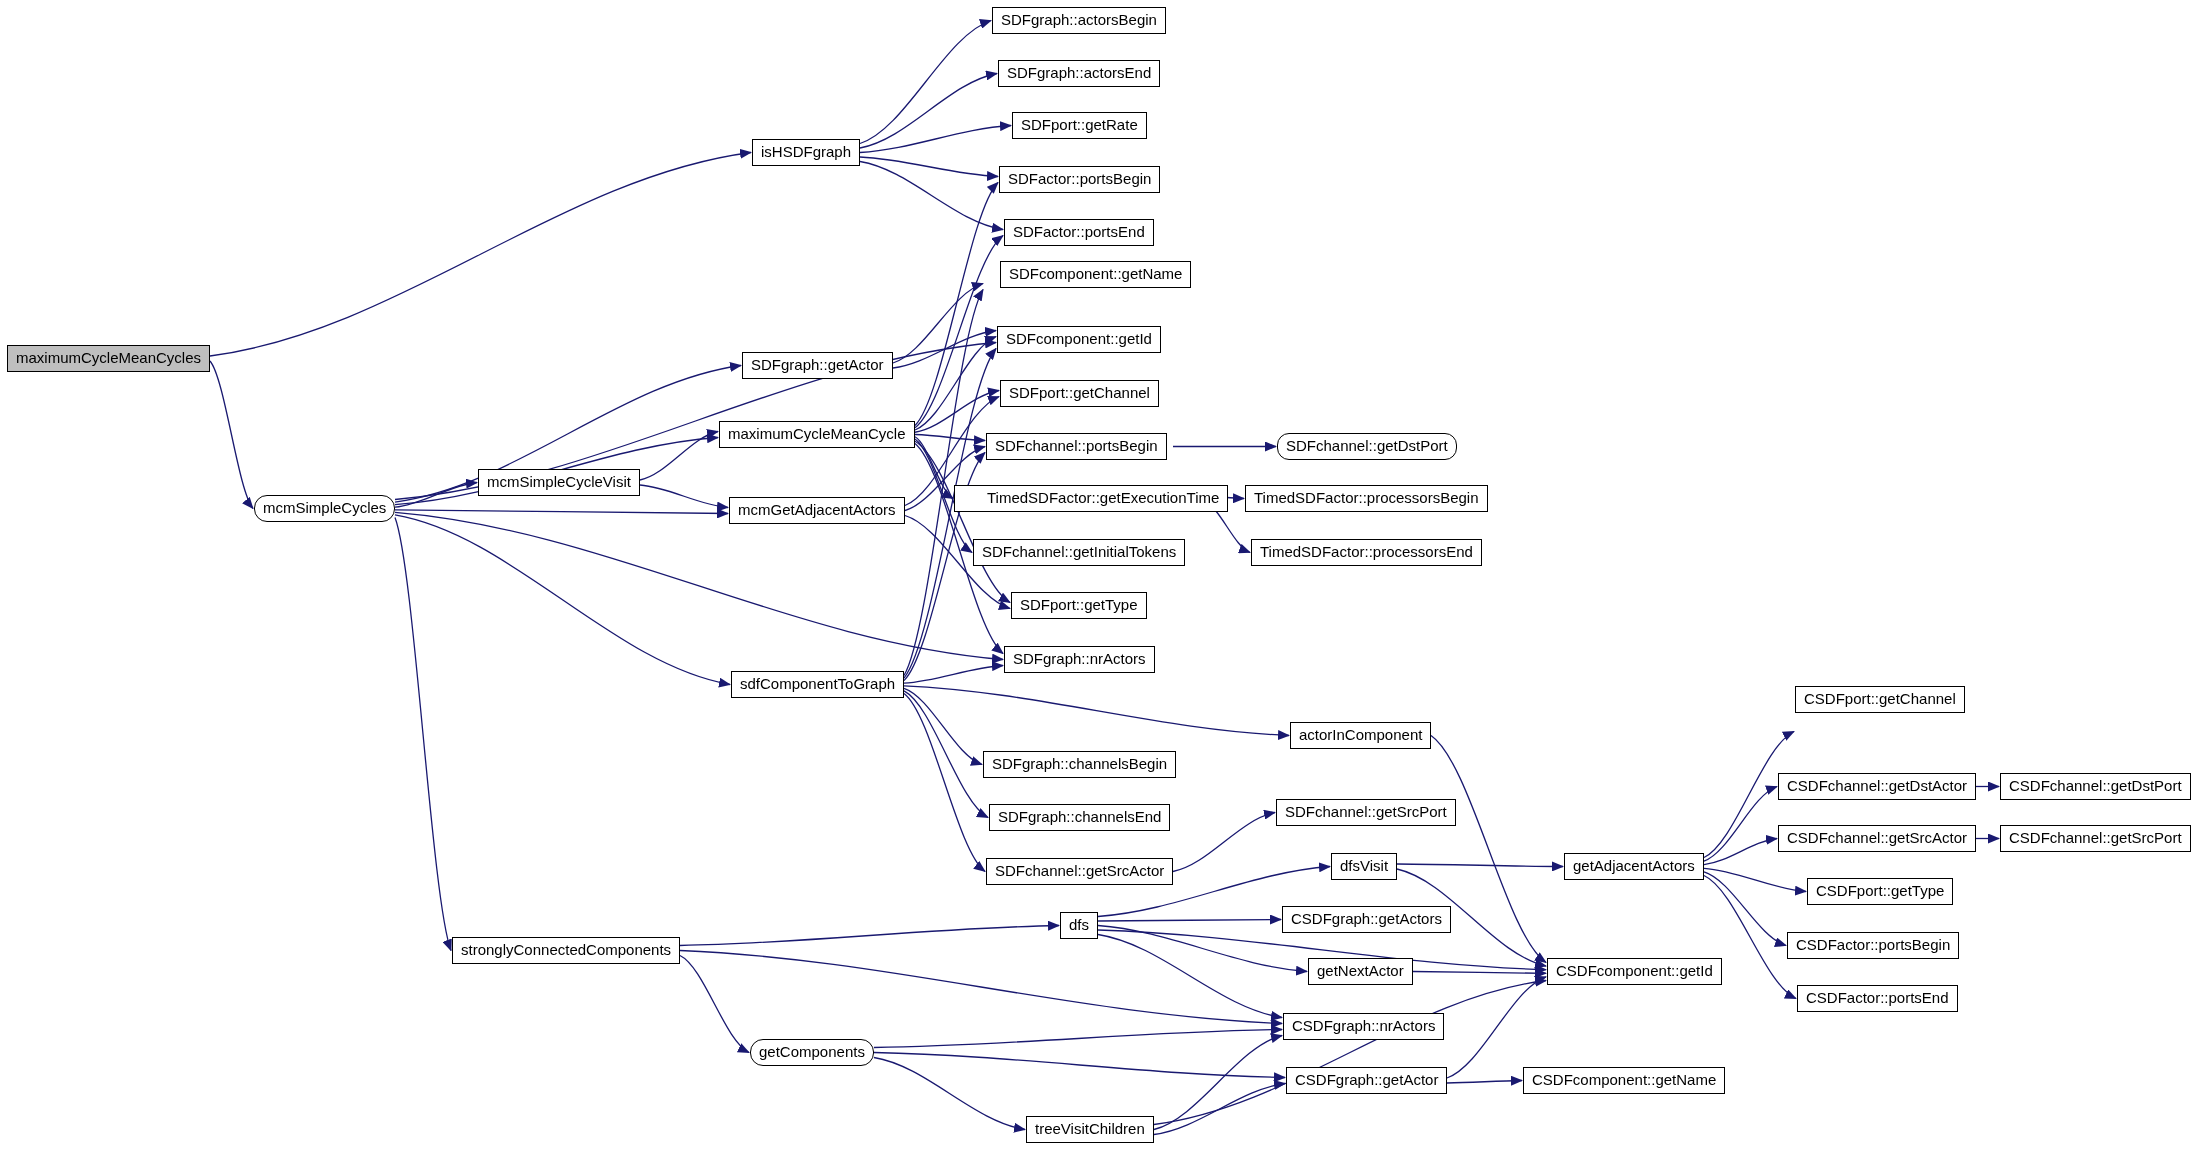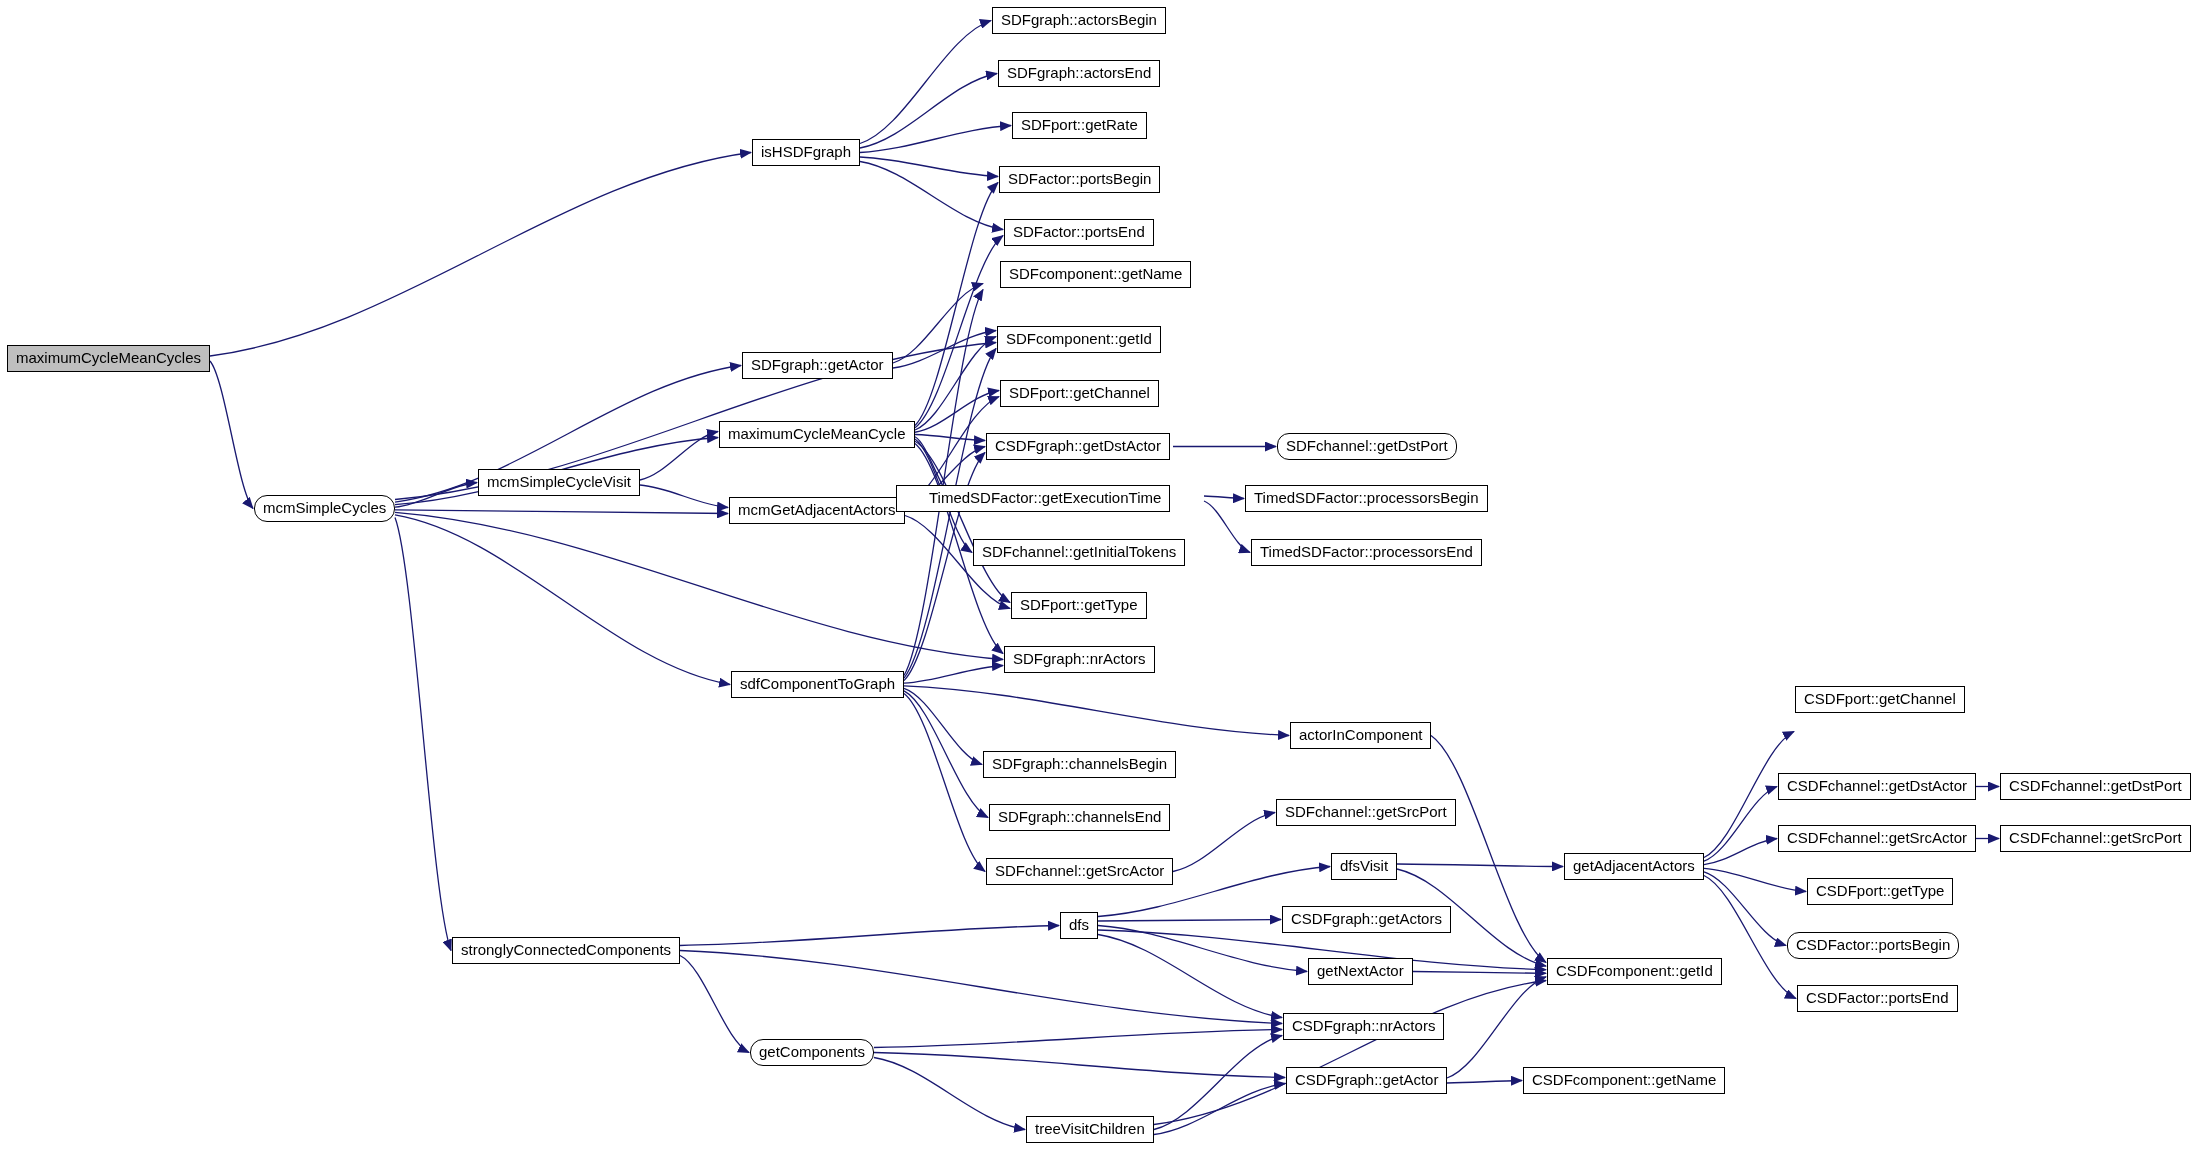--- a/index.html
+++ b/index.html
@@ -134,22 +134,22 @@
     <div class="node" style="left: 1060px; top: 912px;">dfs</div>
     <div class="node" style="left: 1026px; top: 1116px;">treeVisitChildren</div>
     <div class="node" style="left: 992px; top: 7px;">SDFgraph::actorsBegin</div>
     <div class="node" style="left: 998px; top: 60px;">SDFgraph::actorsEnd</div>
     <div class="node" style="left: 1012px; top: 112px;">SDFport::getRate</div>
     <div class="node" style="left: 999px; top: 166px;">SDFactor::portsBegin</div>
     <div class="node" style="left: 1004px; top: 219px;">SDFactor::portsEnd</div>
     <div class="node" style="left: 984px; top: 261px; margin-left: 16px;">SDFcomponent::getName</div>
     <div class="node" style="left: 997px; top: 326px;">SDFcomponent::getId</div>
     <div class="node" style="left: 1000px; top: 380px;">SDFport::getChannel</div>
-    <div class="node" style="left: 986px; top: 433px;">CSDFgraph::getDstActor</div>
-    <div class="node" style="left: 896px; top: 485px; padding-left: 32px;">TimedSDFactor::getExecutionTime</div>
+    <div class="node" style="left: 986px; top: 433px;">SDFchannel::portsBegin</div>
+    <div class="node" style="left: 954px; top: 485px; padding-left: 32px;">TimedSDFactor::getExecutionTime</div>
     <div class="node" style="left: 973px; top: 539px;">SDFchannel::getInitialTokens</div>
     <div class="node" style="left: 1011px; top: 592px;">SDFport::getType</div>
     <div class="node" style="left: 1004px; top: 646px;">SDFgraph::nrActors</div>
     <div class="node" style="left: 983px; top: 751px;">SDFgraph::channelsBegin</div>
     <div class="node" style="left: 989px; top: 804px;">SDFgraph::channelsEnd</div>
     <div class="node" style="left: 986px; top: 858px;">SDFchannel::getSrcActor</div>
     <div class="node" style="left: 1290px; top: 722px;">actorInComponent</div>
     <div class="node" style="left: 1276px; top: 799px;">SDFchannel::getSrcPort</div>
     <div class="node" style="left: 1331px; top: 853px;">dfsVisit</div>
     <div class="node" style="left: 1282px; top: 906px;">CSDFgraph::getActors</div>
@@ -159,17 +159,17 @@
     <div class="node" style="left: 1277px; top: 433px; border-radius: 12px;">SDFchannel::getDstPort</div>
     <div class="node" style="left: 1245px; top: 485px;">TimedSDFactor::processorsBegin</div>
     <div class="node" style="left: 1251px; top: 539px;">TimedSDFactor::processorsEnd</div>
     <div class="node" style="left: 1547px; top: 958px;">CSDFcomponent::getId</div>
     <div class="node" style="left: 1523px; top: 1067px; padding-left: 8px;">CSDFcomponent::getName</div>
     <div class="node" style="left: 1564px; top: 853px;">getAdjacentActors</div>
     <div class="node" style="left: 1795px; top: 686px;">CSDFport::getChannel</div>
     <div class="node" style="left: 1778px; top: 773px;">CSDFchannel::getDstActor</div>
     <div class="node" style="left: 1778px; top: 825px;">CSDFchannel::getSrcActor</div>
     <div class="node" style="left: 1807px; top: 878px;">CSDFport::getType</div>
-    <div class="node" style="left: 1787px; top: 932px; border-radius: 12px;">CSDFactor::portsBegin</div>
+    <div class="node" style="left: 1787px; top: 932px;">CSDFactor::portsBegin</div>
     <div class="node" style="left: 1797px; top: 985px;">CSDFactor::portsEnd</div>
     <div class="node" style="left: 2000px; top: 773px;">CSDFchannel::getDstPort</div>
     <div class="node" style="left: 2000px; top: 825px;">CSDFchannel::getSrcPort</div>
   </div>
 
 </body></html>

